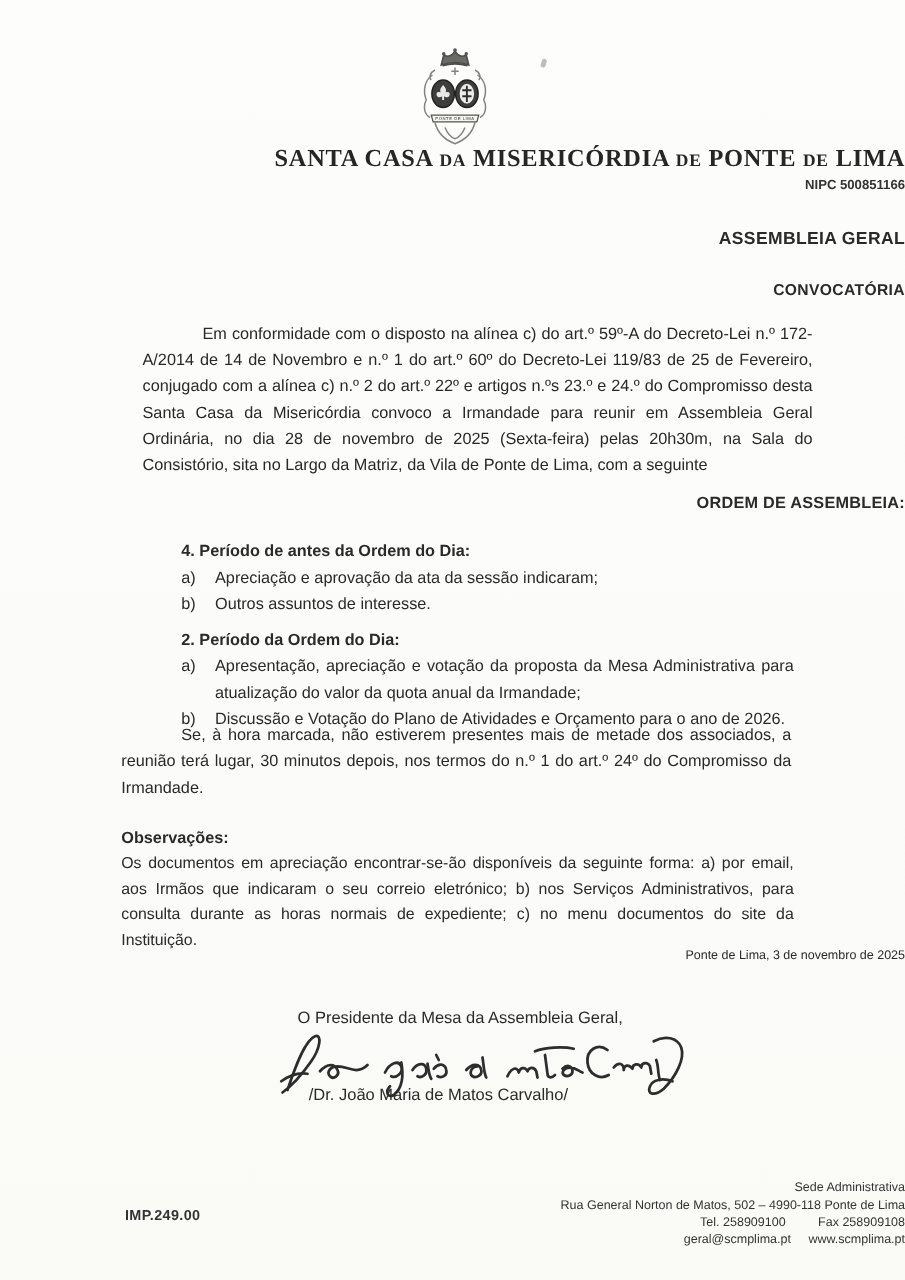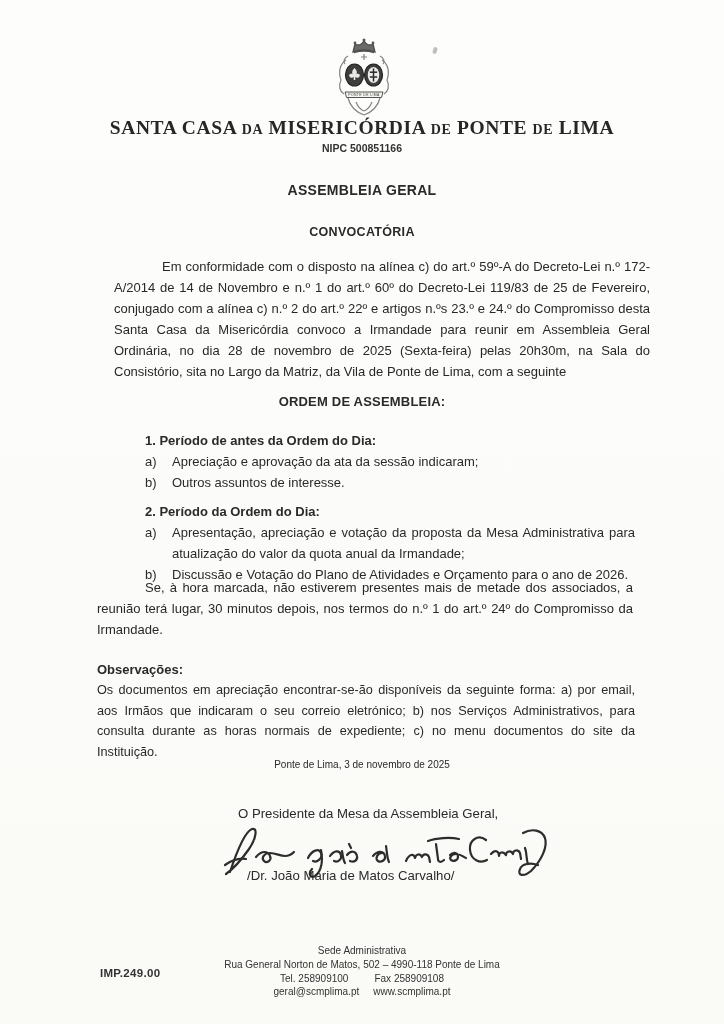--- a/index.html
+++ b/index.html
@@ -7,21 +7,21 @@
     position:relative;
     width:724px;height:1024px;
     margin:0 auto;
     background:#fcfcfa;
     background-image:linear-gradient(180deg,#fdfdfb 0%,#fbfbf9 60%,#fafaf7 100%);
     font-family:"Liberation Sans",sans-serif;
     color:#2a2a2a;
     overflow:hidden;
   }
   .abs{position:absolute;}
-  .centered{left:0;width:724px;text-align:center;}
+  .centered{left:0;width:724px;text-align:right;}
 
   
   .org-title{
     top:117px;
     font-family:"Liberation Serif",serif;
     font-weight:700;
     font-variant:small-caps;
     font-size:19.5px;
     letter-spacing:0.6px;
     color:#262626;
@@ -114,21 +114,21 @@
   <div class="abs centered nipc">NIPC 500851166</div>
 
   <div class="abs centered h-meeting">ASSEMBLEIA GERAL</div>
   <div class="abs centered h-notice">CONVOCATÓRIA</div>
 
   <p class="abs body-text intro" style="margin:0;">Em conformidade com o disposto na alínea c) do art.º 59º-A do Decreto-Lei n.º 172-A/2014 de 14 de Novembro e n.º 1 do art.º 60º do Decreto-Lei 119/83 de 25 de Fevereiro, conjugado com a alínea c) n.º 2 do art.º 22º e artigos n.ºs 23.º e 24.º do Compromisso desta Santa Casa da Misericórdia convoco a Irmandade para reunir em Assembleia Geral Ordinária, no dia 28 de novembro de 2025 (Sexta-feira) pelas 20h30m, na Sala do Consistório, sita no Largo da Matriz, da Vila de Ponte de Lima, com a seguinte</p>
 
   <div class="abs centered h-agenda">ORDEM DE ASSEMBLEIA:</div>
 
   <div class="abs agenda-block">
-    <div class="agenda-heading">1. Período de antes da Ordem do Dia:</div>
+    <div class="agenda-heading">4. Período de antes da Ordem do Dia:</div>
     <div class="agenda-item">
       <span class="li-label">a)</span>
       <span class="li-text">Apreciação e aprovação da ata da sessão indicaram;</span>
     </div>
     <div class="agenda-item">
       <span class="li-label">b)</span>
       <span class="li-text">Outros assuntos de interesse.</span>
     </div>
     <div class="agenda-gap"></div>
     <div class="agenda-heading">2. Período da Ordem do Dia:</div>

